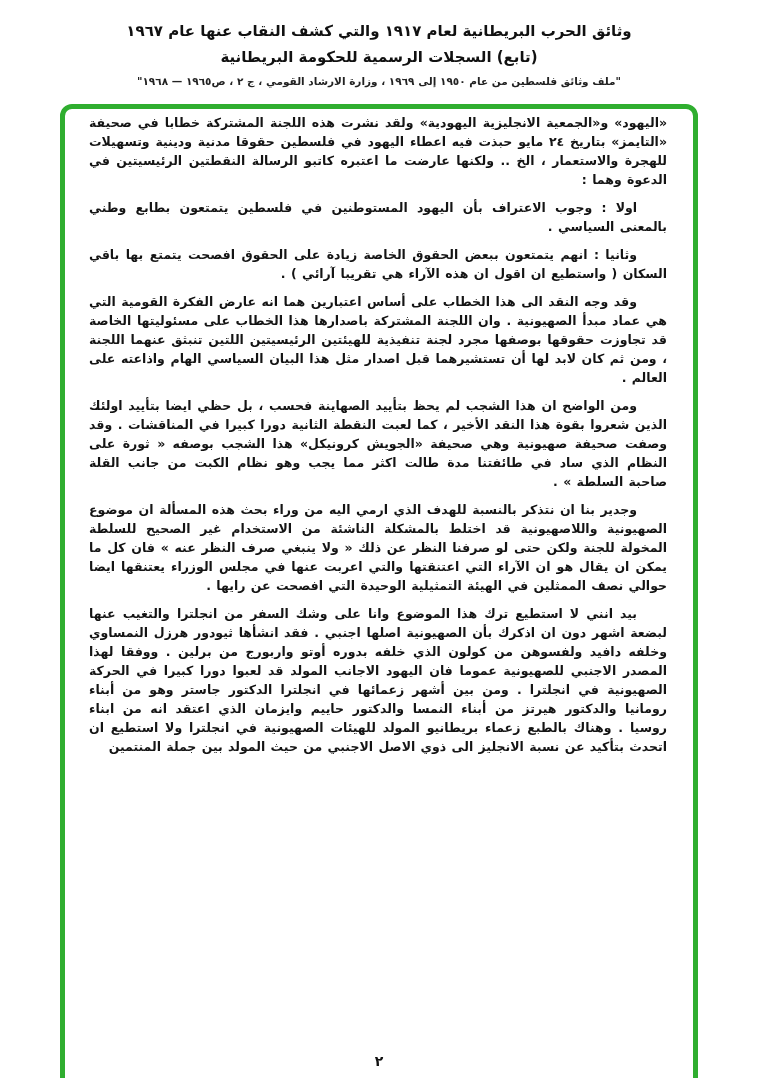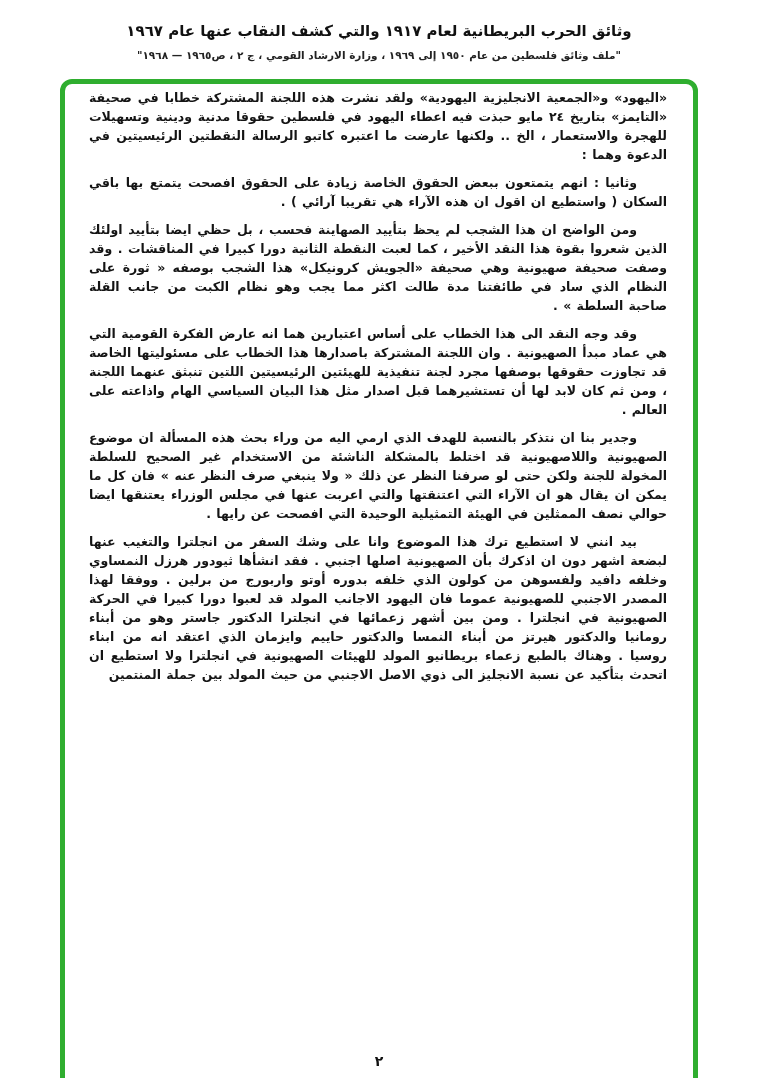--- a/index.html
+++ b/index.html
@@ -86,29 +86,31 @@
     color: #111;
   }
 </style>
 </head>
 <body>
 
 <div class="page">
 
   <header class="doc-header">
     <div class="title-line-1">وثائق الحرب البريطانية لعام ١٩١٧ والتي كشف النقاب عنها عام ١٩٦٧</div>
+    <div class="title-line-2">(تابع) السجلات الرسمية للحكومة البريطانية</div>
     <div class="title-line-3">"ملف وثائق فلسطين من عام ١٩٥٠ إلى ١٩٦٩ ، وزارة الارشاد القومي ، ج ٢ ، ص١٩٦٥ — ١٩٦٨"</div>
   </header>
 
   <section class="green-box">
     <div class="body-text">
       <p class="first">«اليهود» و«الجمعية الانجليزية اليهودية» ولقد نشرت هذه اللجنة المشتركة خطابا في صحيفة «التايمز» بتاريخ ٢٤ مايو حبذت فيه اعطاء اليهود في فلسطين حقوقا مدنية ودينية وتسهيلات للهجرة والاستعمار ، الخ .. ولكنها عارضت ما اعتبره كاتبو الرسالة النقطتين الرئيسيتين في الدعوة وهما :</p>
+      <p>اولا : وجوب الاعتراف بأن اليهود المستوطنين في فلسطين يتمتعون بطابع وطني بالمعنى السياسي .</p>
       <p>وثانيا : انهم يتمتعون ببعض الحقوق الخاصة زيادة على الحقوق افصحت يتمتع بها باقي السكان ( واستطيع ان اقول ان هذه الآراء هي تقريبا آرائي ) .</p>
+      <p>وقد وجه النقد الى هذا الخطاب على أساس اعتبارين هما انه عارض الفكرة القومية التي هي عماد مبدأ الصهيونية . وان اللجنة المشتركة باصدارها هذا الخطاب على مسئوليتها الخاصة قد تجاوزت حقوقها بوصفها مجرد لجنة تنفيذية للهيئتين الرئيسيتين اللتين تنبثق عنهما اللجنة ، ومن ثم كان لابد لها أن تستشيرهما قبل اصدار مثل هذا البيان السياسي الهام واذاعته على العالم .</p>
       <p>ومن الواضح ان هذا الشجب لم يحظ بتأييد الصهاينة فحسب ، بل حظي ايضا بتأييد اولئك الذين شعروا بقوة هذا النقد الأخير ، كما لعبت النقطة الثانية دورا كبيرا في المناقشات . وقد وصفت صحيفة صهيونية وهي صحيفة «الجويش كرونيكل» هذا الشجب بوصفه « ثورة على النظام الذي ساد في طائفتنا مدة طالت اكثر مما يجب وهو نظام الكبت من جانب القلة صاحبة السلطة » .</p>
-      <p>وقد وجه النقد الى هذا الخطاب على أساس اعتبارين هما انه عارض الفكرة القومية التي هي عماد مبدأ الصهيونية . وان اللجنة المشتركة باصدارها هذا الخطاب على مسئوليتها الخاصة قد تجاوزت حقوقها بوصفها مجرد لجنة تنفيذية للهيئتين الرئيسيتين اللتين تنبثق عنهما اللجنة ، ومن ثم كان لابد لها أن تستشيرهما قبل اصدار مثل هذا البيان السياسي الهام واذاعته على العالم .</p>
       <p>وجدير بنا ان نتذكر بالنسبة للهدف الذي ارمي اليه من وراء بحث هذه المسألة ان موضوع الصهيونية واللاصهيونية قد اختلط بالمشكلة الناشئة من الاستخدام غير الصحيح للسلطة المخولة للجنة ولكن حتى لو صرفنا النظر عن ذلك « ولا ينبغي صرف النظر عنه » فان كل ما يمكن ان يقال هو ان الآراء التي اعتنقتها والتي اعربت عنها في مجلس الوزراء يعتنقها ايضا حوالي نصف الممثلين في الهيئة التمثيلية الوحيدة التي افصحت عن رايها .</p>
       <p>بيد انني لا استطيع ترك هذا الموضوع وانا على وشك السفر من انجلترا والتغيب عنها لبضعة اشهر دون ان اذكرك بأن الصهيونية اصلها اجنبي . فقد انشأها ثيودور هرزل النمساوي وخلفه دافيد ولفسوهن من كولون الذي خلفه بدوره أوتو واربورج من برلين . ووفقا لهذا المصدر الاجنبي للصهيونية عموما فان اليهود الاجانب المولد قد لعبوا دورا كبيرا في الحركة الصهيونية في انجلترا . ومن بين أشهر زعمائها في انجلترا الدكتور جاستر وهو من أبناء رومانيا والدكتور هيرتز من أبناء النمسا والدكتور حاييم وايزمان الذي اعتقد انه من ابناء روسيا . وهناك بالطبع زعماء بريطانيو المولد للهيئات الصهيونية في انجلترا ولا استطيع ان اتحدث بتأكيد عن نسبة الانجليز الى ذوي الاصل الاجنبي من حيث المولد بين جملة المنتمين</p>
     </div>
   </section>
 
   <footer class="page-footer">
     <span class="page-number">٢</span>
   </footer>
 
 </div>

